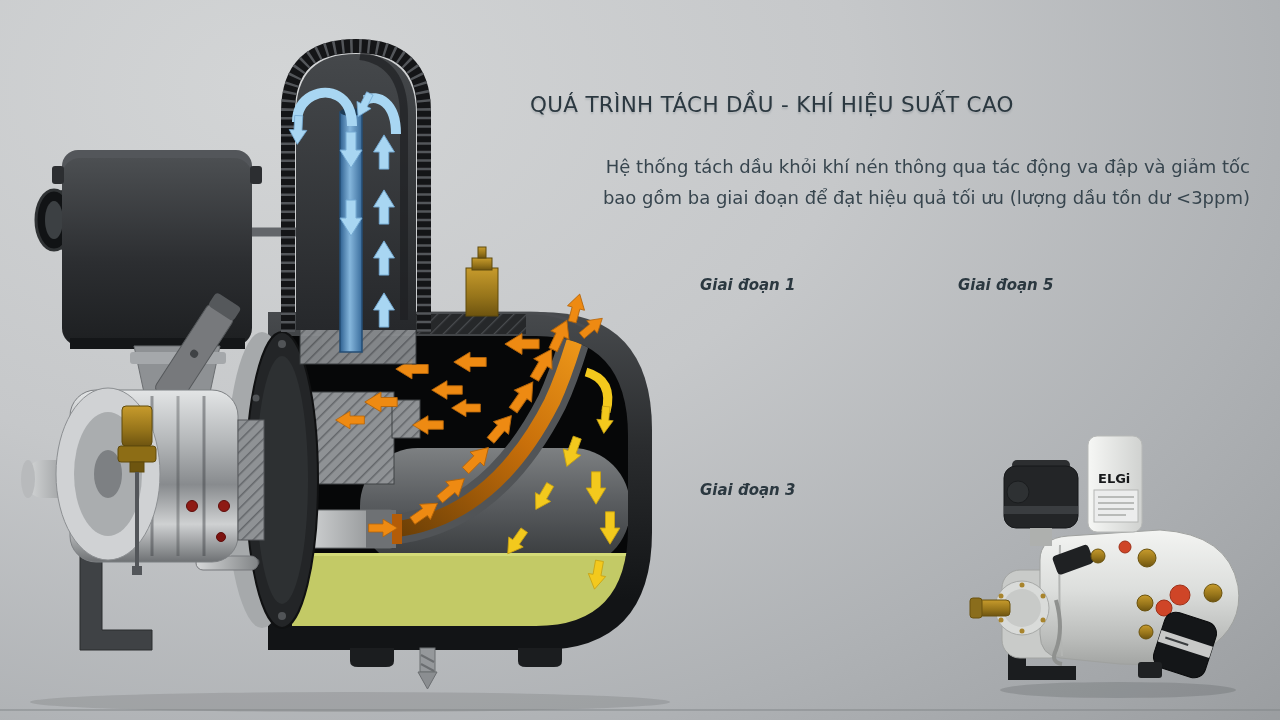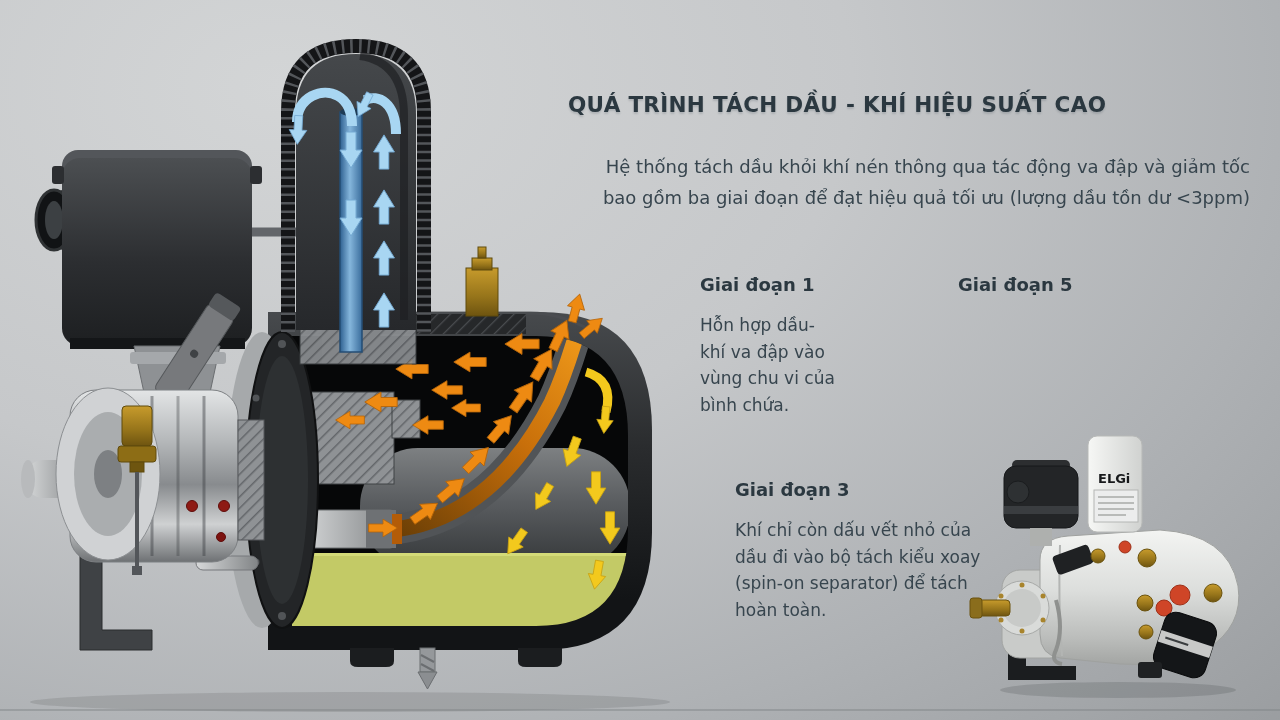--- a/index.html
+++ b/index.html
@@ -4,33 +4,33 @@
 <style>
   html,body{margin:0;padding:0;}
   .canvas{
     position:relative;width:1280px;height:720px;overflow:hidden;
     background:radial-gradient(1500px 1000px at 22% 12%, #d3d5d6 0%, #c6c8ca 38%, #aeb1b4 68%, #94979a 100%);
     font-family:"DejaVu Sans","Liberation Sans",sans-serif;
   }
   .floor-line{position:absolute;left:0;top:709px;width:1280px;height:2px;background:#7f8386;opacity:.45;}
   .art{position:absolute;left:0;top:0;}
   .title{
-    position:absolute;left:568px;top:92px;width:620px;
-    font-size:21.5px;font-weight:bold;letter-spacing:.3px;color:#2b3840;
+    position:absolute;left:530px;top:92px;width:620px;
+    font-size:21.5px;font-weight:normal;letter-spacing:.3px;color:#2b3840;
     text-shadow:0 2px 2px rgba(50,60,70,.18);
   }
   .intro{
     position:absolute;left:550px;top:151px;width:700px;
     font-size:18px;line-height:31px;color:#37454e;text-align:right;
   }
   .stage{position:absolute;width:300px;}
   .stage-1{left:700px;top:274px;}
   .stage-2{left:958px;top:274px;}
-  .stage-3{left:700px;top:479px;margin-left:35px;}
-  .stage-h{font-size:18px;font-weight:bold;color:#2b3840;line-height:22px;margin-bottom:16px;}
+  .stage-3{left:700px;top:479px;}
+  .stage-h{font-size:15px;font-weight:bold;color:#2b3840;line-height:22px;margin-bottom:16px;font-style:italic;}
   .stage-b{font-size:17px;line-height:26.5px;color:#37454e;}
 </style>
 </head>
 <body>
 
 <div class="canvas">
 
 <svg class="art" width="1280" height="720" viewBox="0 0 1280 720">
   <defs>
     <path id="arrow" d="M0 -18 L11 0 L5 0 L5 18 L-5 18 L-5 0 L-11 0 Z"></path>
@@ -335,22 +335,20 @@
   </g>
 </svg>
 
   <div class="floor-line"></div>
 
   <div class="title">QUÁ TRÌNH TÁCH DẦU - KHÍ HIỆU SUẤT CAO</div>
   <div class="intro">Hệ thống tách dầu khỏi khí nén thông qua tác động va đập và giảm tốc<br>bao gồm ba giai đoạn để đạt hiệu quả tối ưu (lượng dầu tồn dư &lt;3ppm)</div>
 
   <div class="stage stage-1">
     <div class="stage-h">Giai đoạn 1</div>
-    <div class="stage-b">Hỗn hợp dầu-<br>khí va đập vào<br>vùng chu vi của<br>bình chứa.</div>
   </div>
   <div class="stage stage-2">
     <div class="stage-h">Giai đoạn 5</div>
   </div>
   <div class="stage stage-3">
     <div class="stage-h">Giai đoạn 3</div>
-    <div class="stage-b">Khí chỉ còn dấu vết nhỏ của<br>dầu đi vào bộ tách kiểu xoay<br>(spin-on separator) để tách<br>hoàn toàn.</div>
   </div>
 </div>
 
 </body></html>

